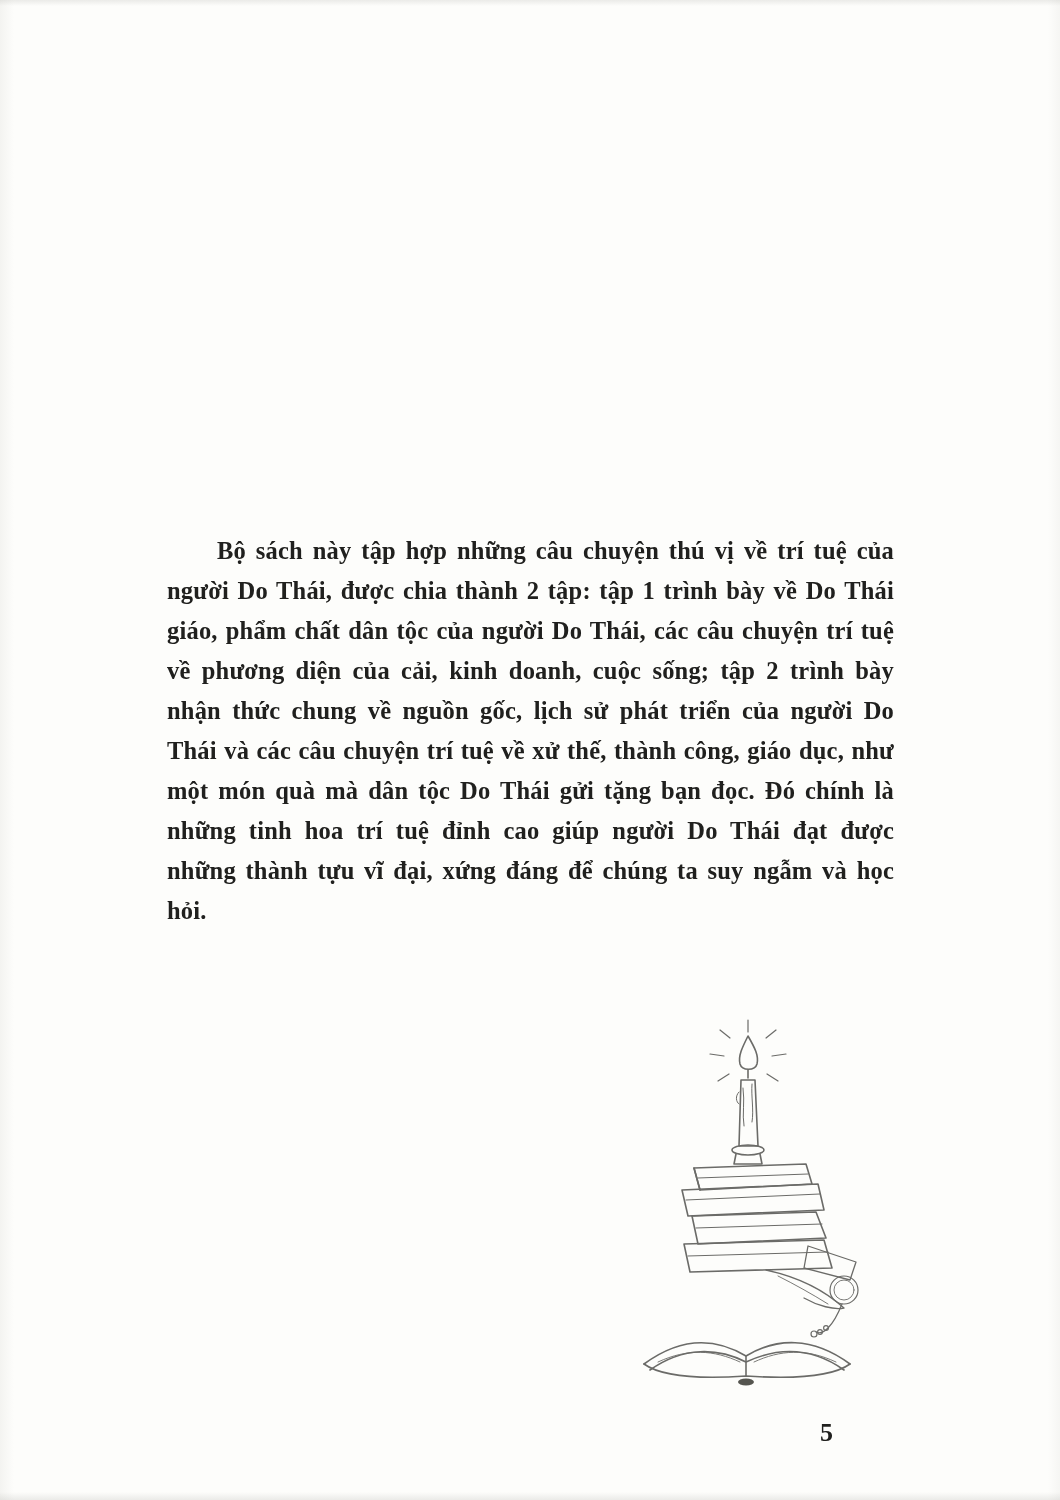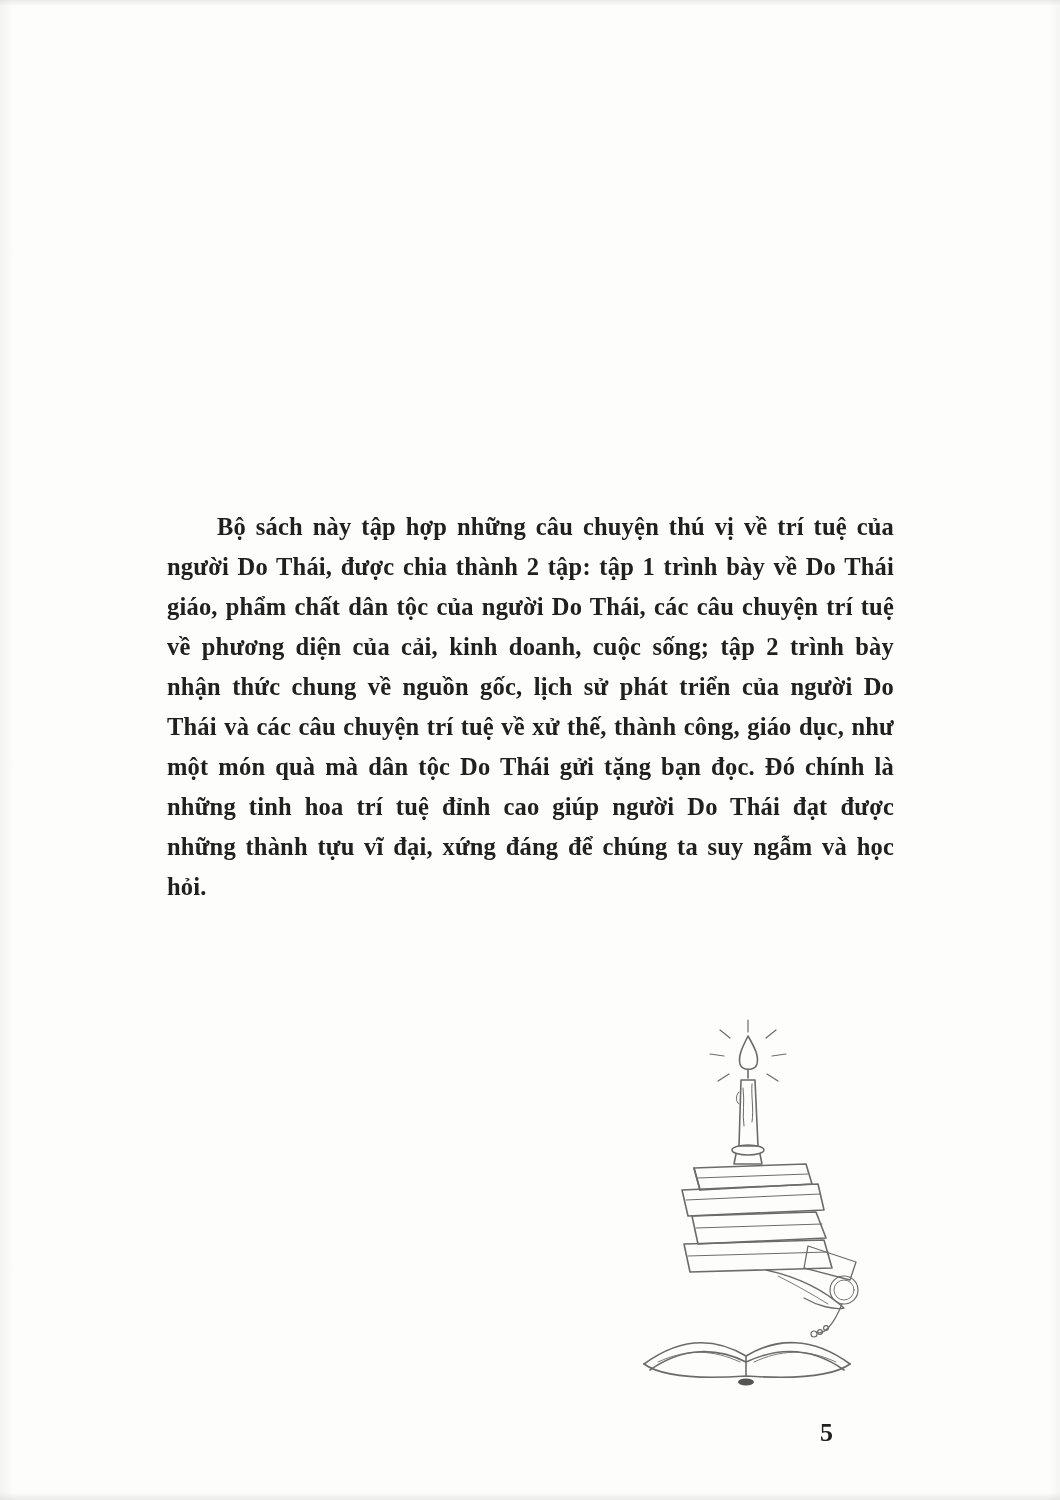--- a/index.html
+++ b/index.html
@@ -17,21 +17,21 @@
       linear-gradient(0deg, rgba(170,170,165,0.22) 0px, rgba(255,255,255,0) 8px),
       linear-gradient(90deg, rgba(200,200,195,0.18) 0px, rgba(255,255,255,0) 14px),
       linear-gradient(270deg, rgba(200,200,195,0.14) 0px, rgba(255,255,255,0) 12px),
       #fdfdfb;
     overflow: hidden;
     font-family: "Liberation Serif", "DejaVu Serif", serif;
   }
   .body-paragraph {
     position: absolute;
     left: 167px;
-    top: 482px;
+    top: 506px;
     width: 727px;
     font-size: 24.5px;
     line-height: 40px;
     font-weight: 700;
     color: #20201e;
     text-align: justify;
     text-indent: 50px;
     letter-spacing: 0.2px;
     word-spacing: 1px;
   }

